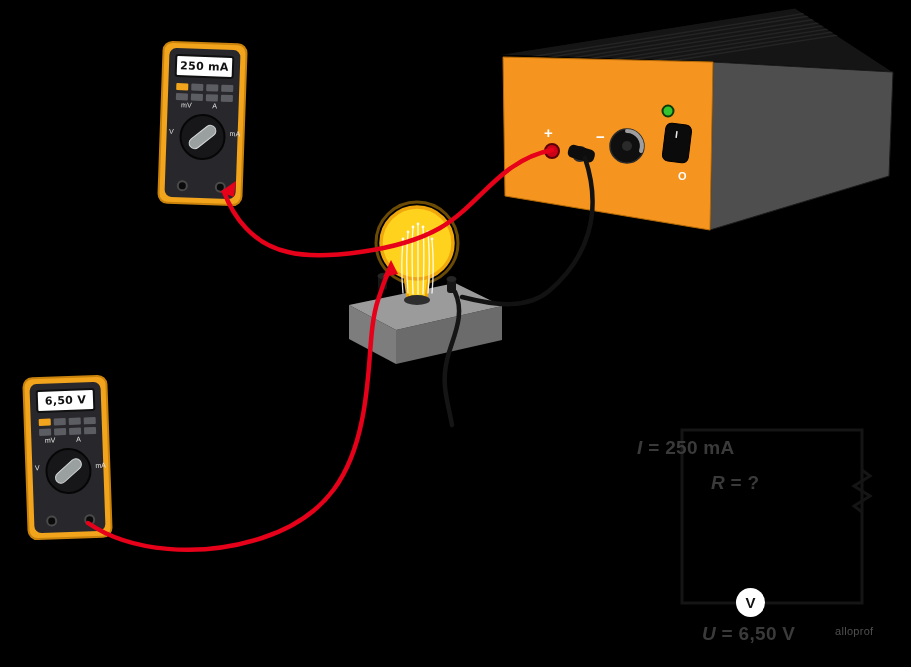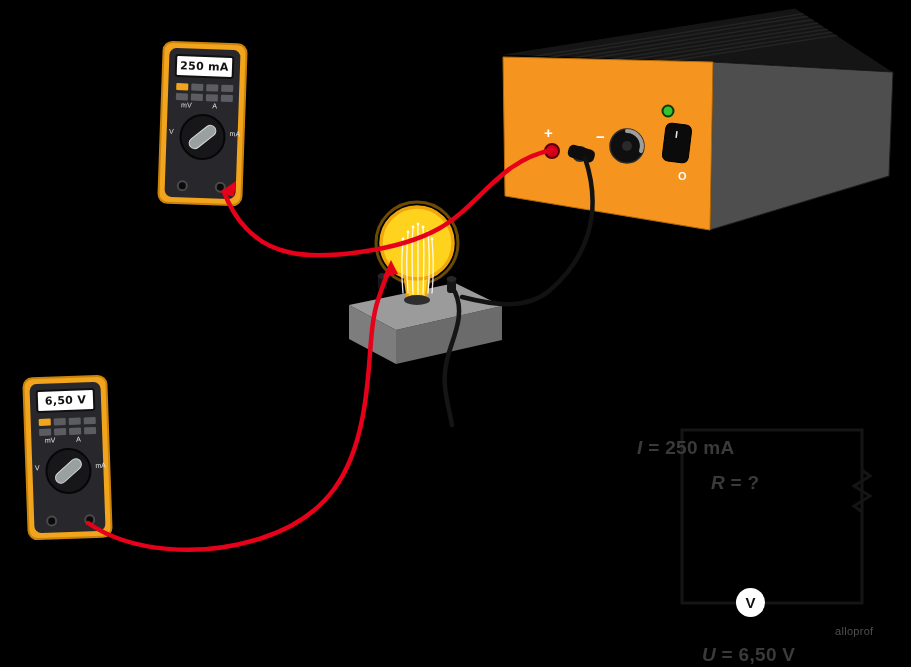--- a/index.html
+++ b/index.html
@@ -102,21 +102,21 @@
     color: #3a3a3a;
     font-size: 19px;
     font-weight: 600;
     z-index: 4;
     white-space: nowrap;
     letter-spacing: .3px;
   }
   .ann i { font-style: italic; }
   .ann.current    { left: 637px; top: 437px; text-align: center; }
   .ann.resistance { left: 711px; top: 472px; }
-  .ann.voltage    { left: 702px; top: 644px; }
+  .ann.voltage    { left: 702px; top: 623px; }
 
   .vsym {
     position: absolute;
     left: 736px; top: 588px;
     width: 29px; height: 29px;
     background: #fff;
     border-radius: 50%;
     color: #101010;
     font-size: 15px; font-weight: bold;
     line-height: 29px; text-align: center;

